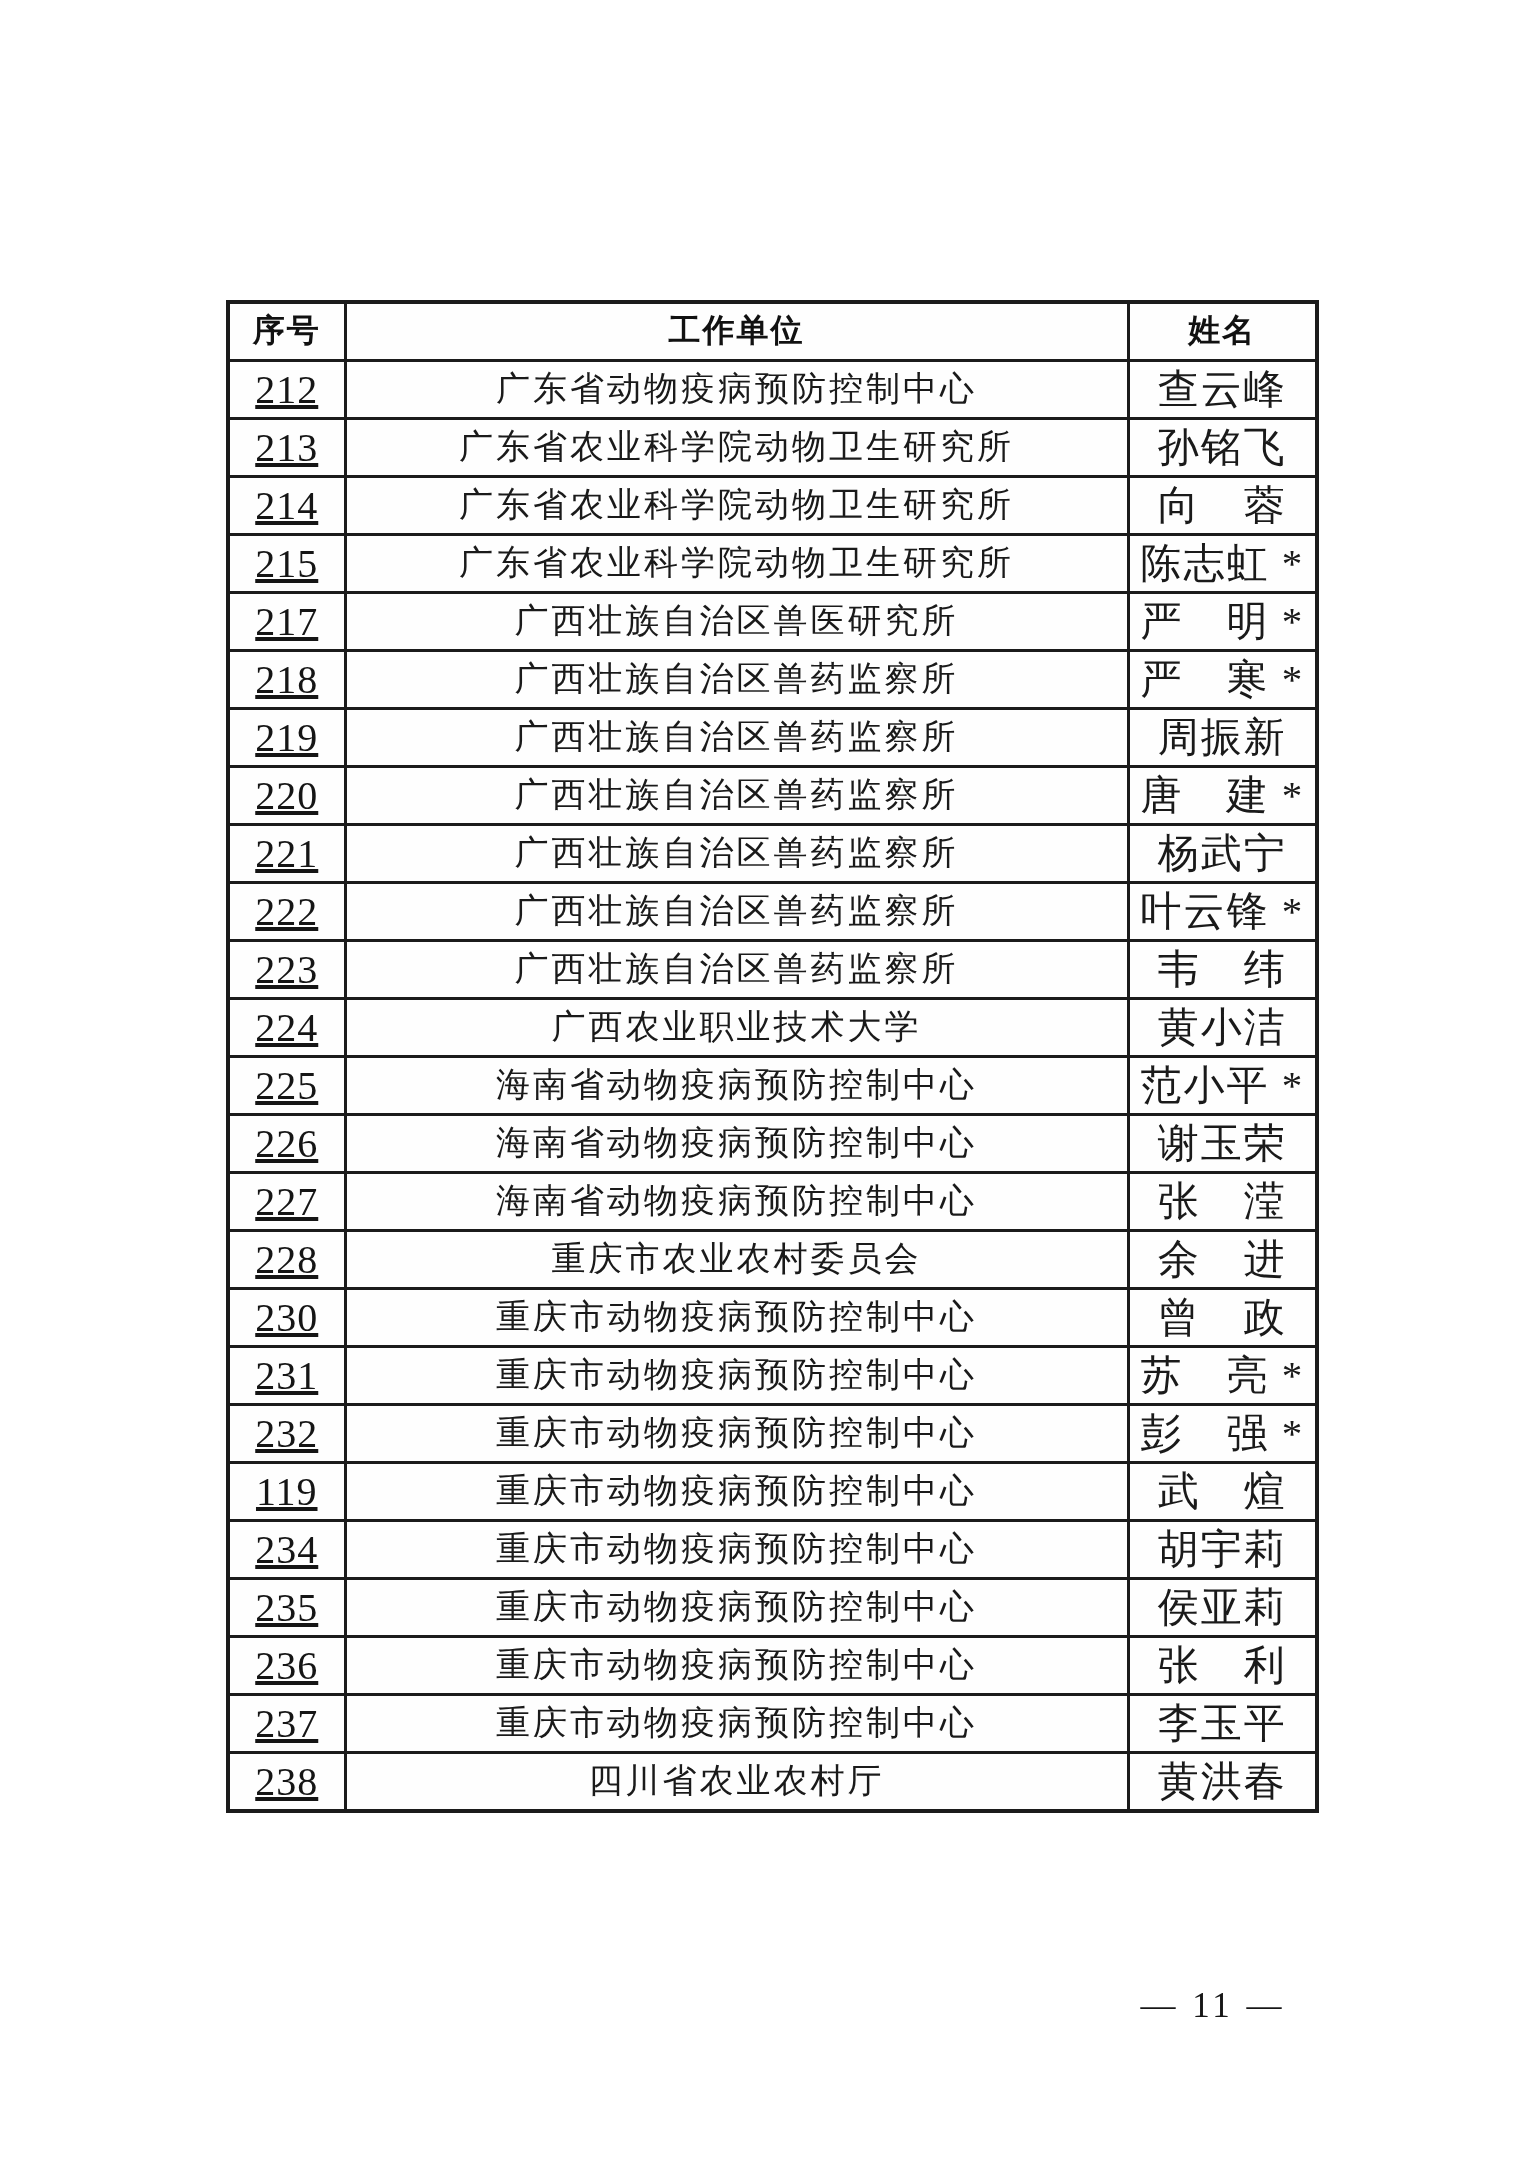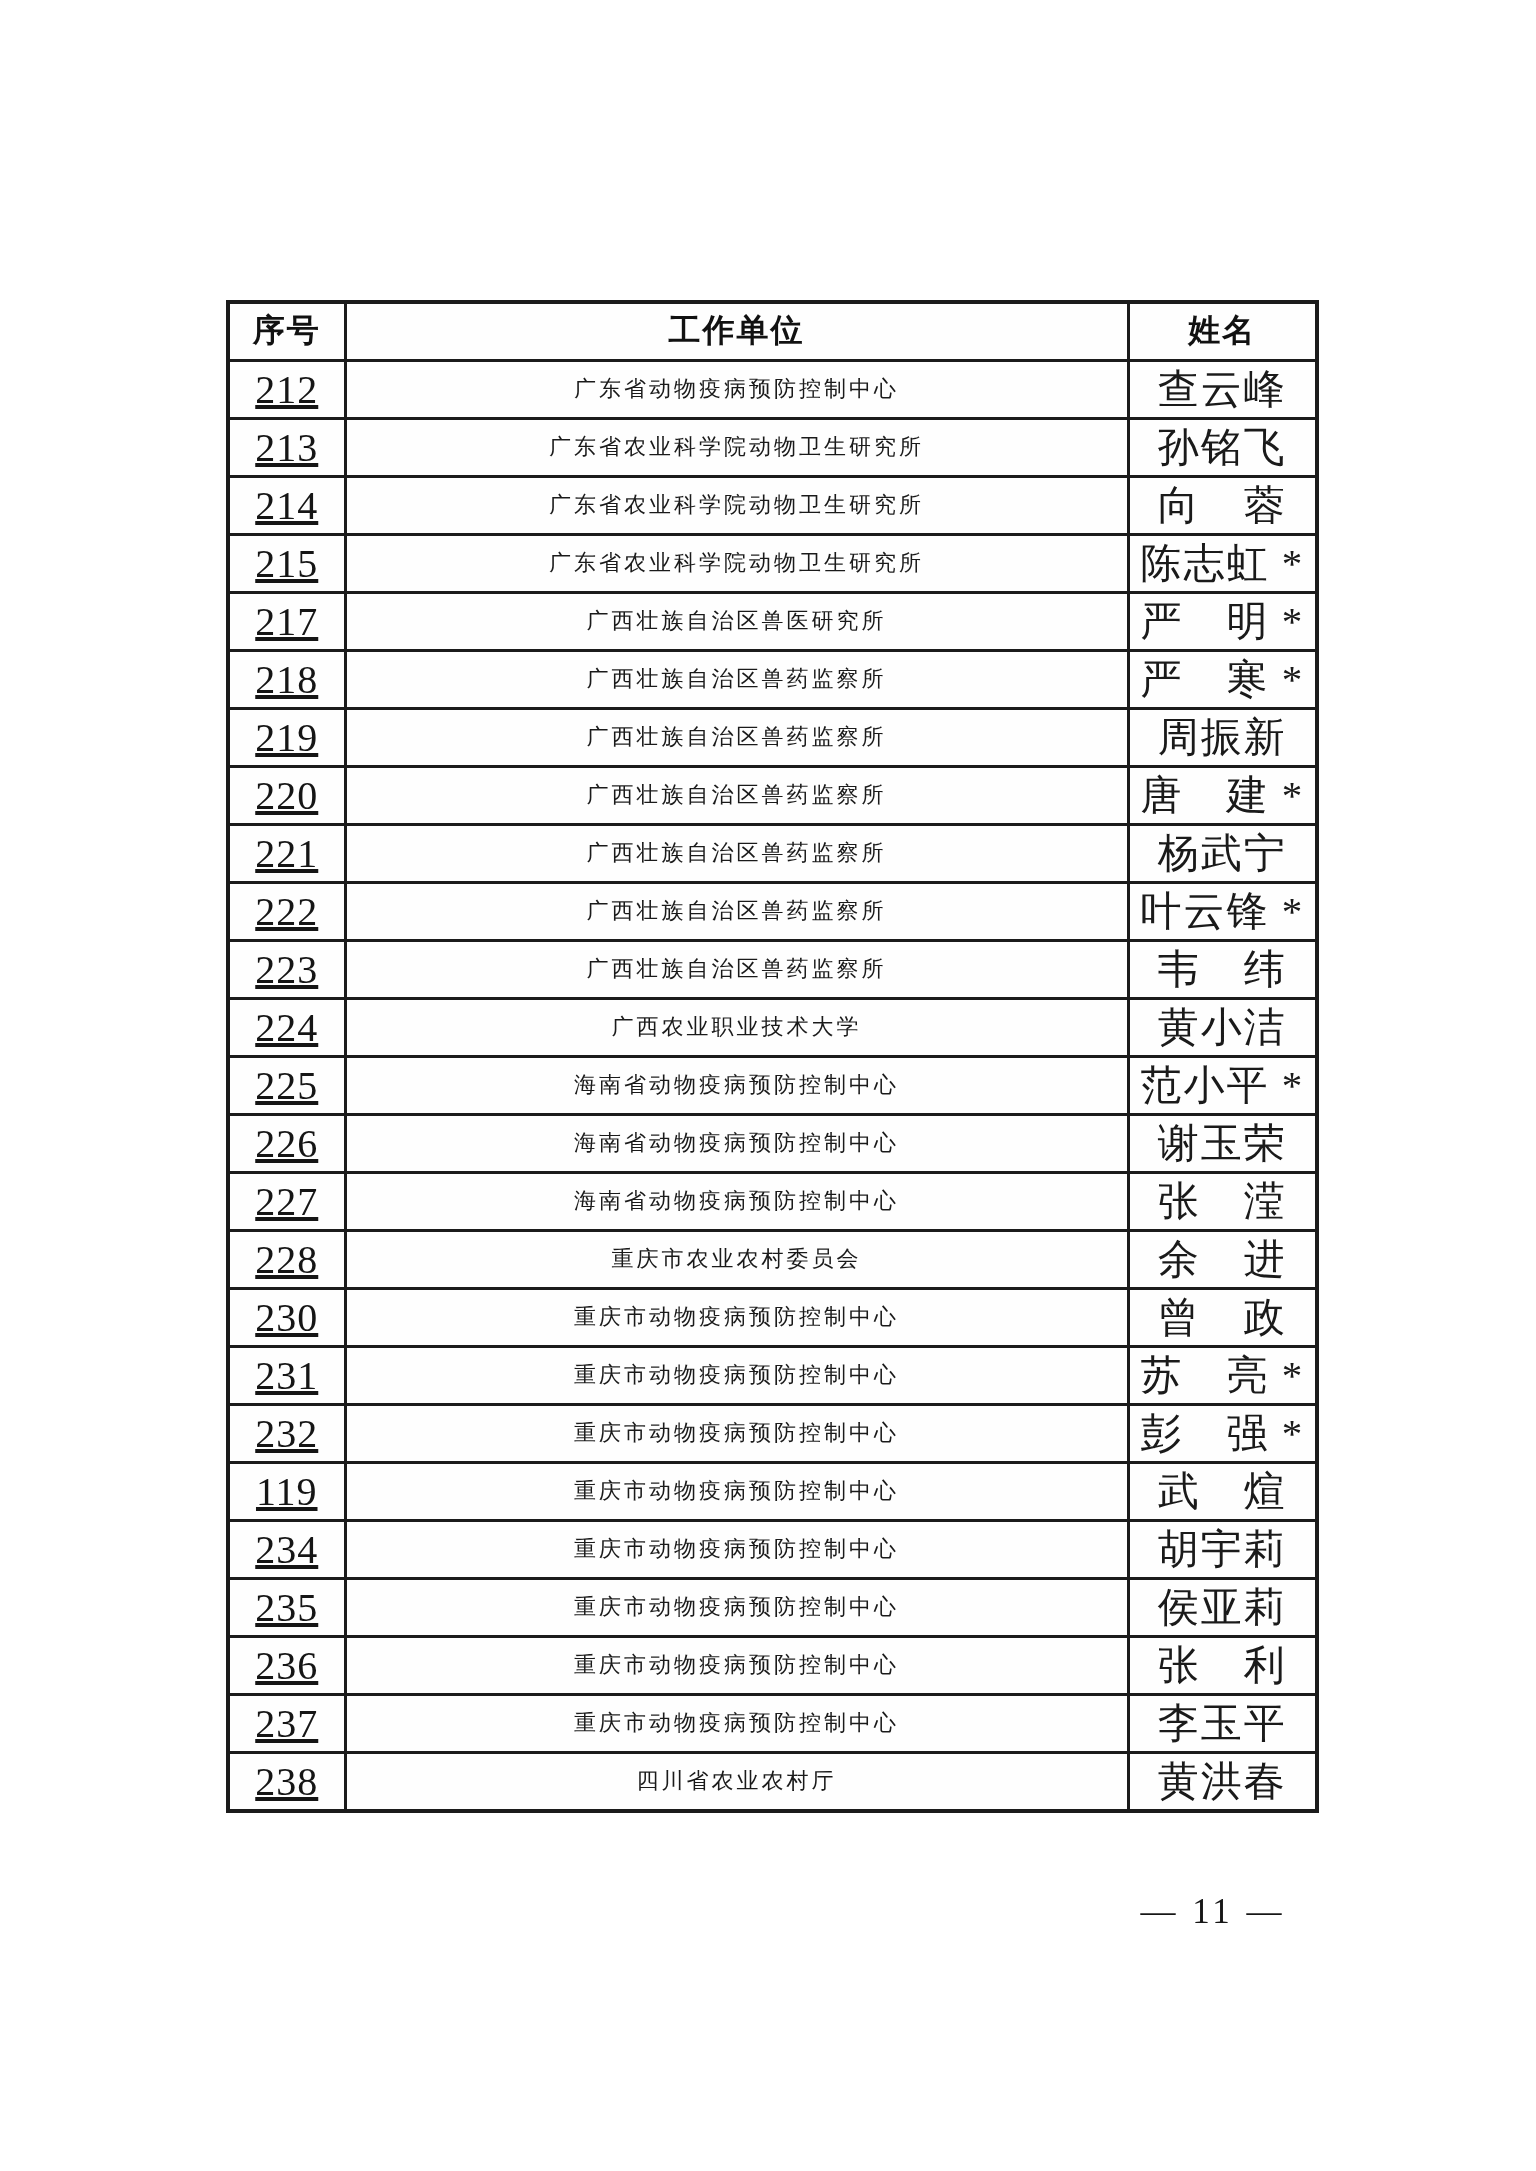--- a/index.html
+++ b/index.html
@@ -49,34 +49,34 @@
   }
   td.no-cell {
     font-family: "Liberation Serif", serif;
     font-size: 40px;
     letter-spacing: 1px;
     color: #151515;
     text-decoration: underline;
   }
   td.unit-cell {
     font-family: "Liberation Serif", serif;
-    font-size: 22px;
+    font-size: 34px;
     letter-spacing: 3px;
     color: #1a1a1a;
   }
   td.name-cell {
     font-family: "Liberation Serif", serif;
     font-size: 41px;
     letter-spacing: 2px;
     color: #1a1a1a;
   }
   .pageno {
     position: absolute;
     left: 1128px;
-    top: 1892px;
+    top: 1986px;
     width: 170px;
     text-align: center;
     font-family: "Liberation Serif", serif;
     font-size: 35px;
     letter-spacing: 4px;
     color: #161616;
   }
 </style>
 </head>
 <body>

